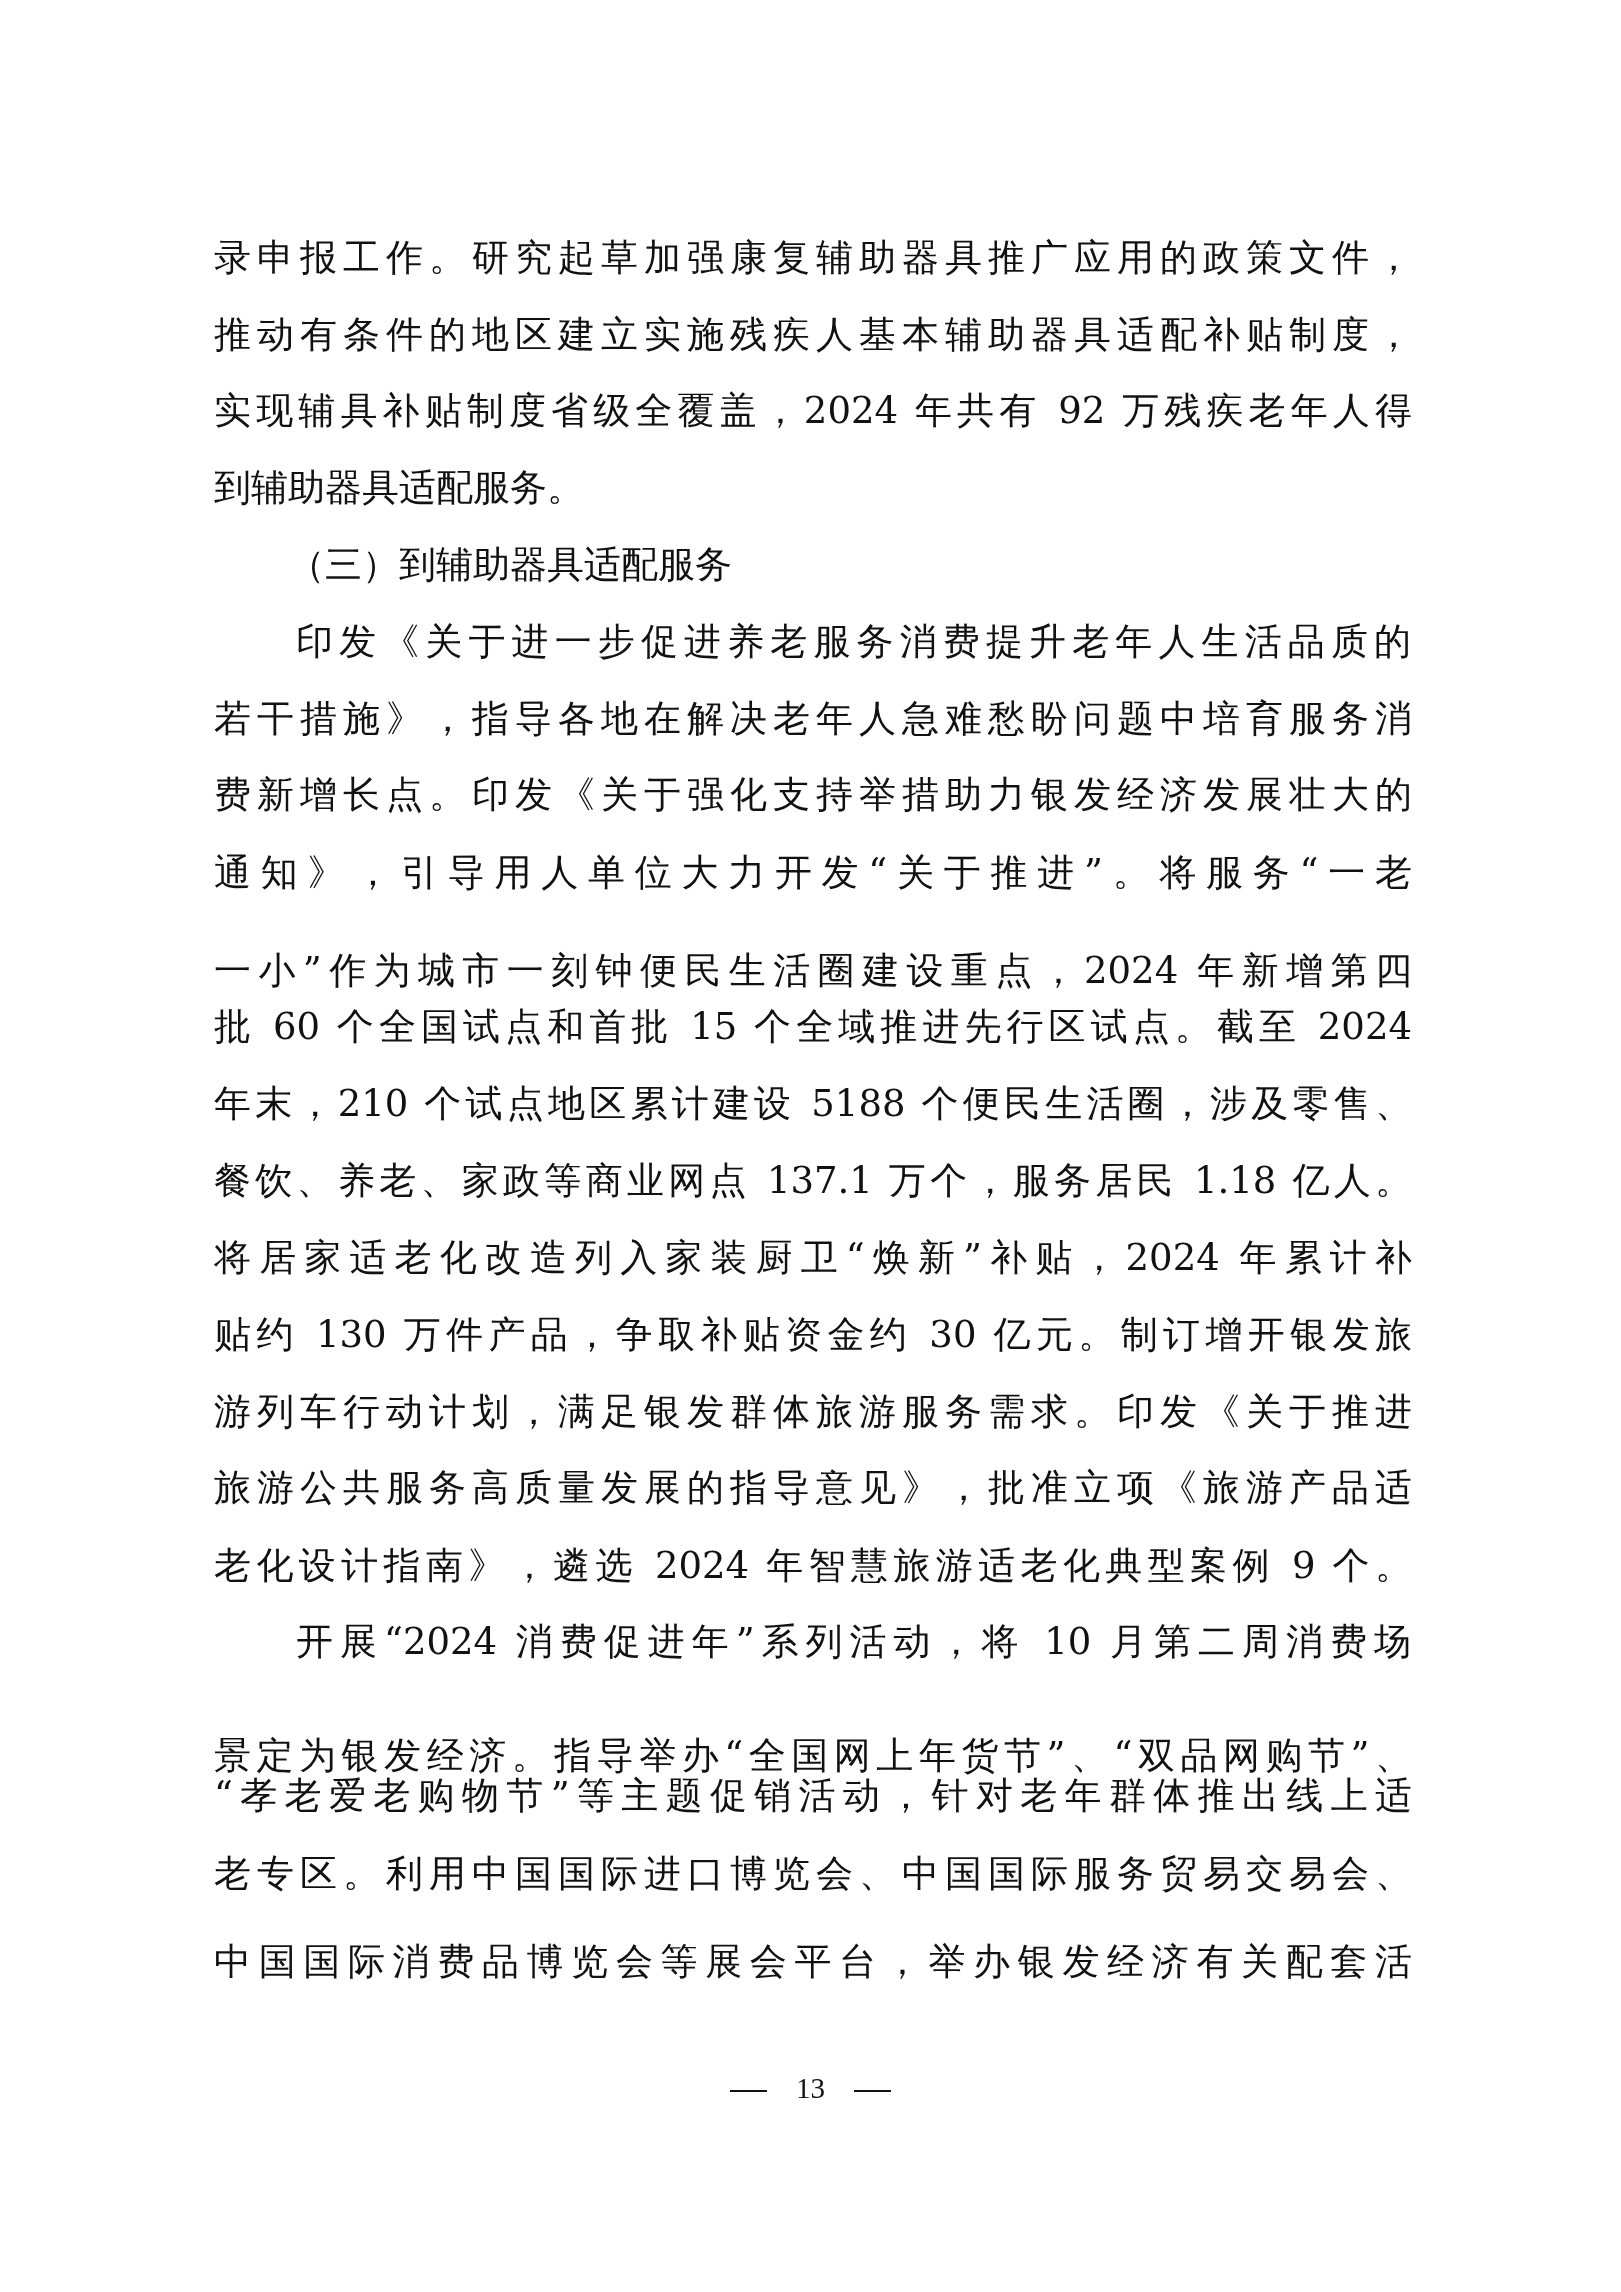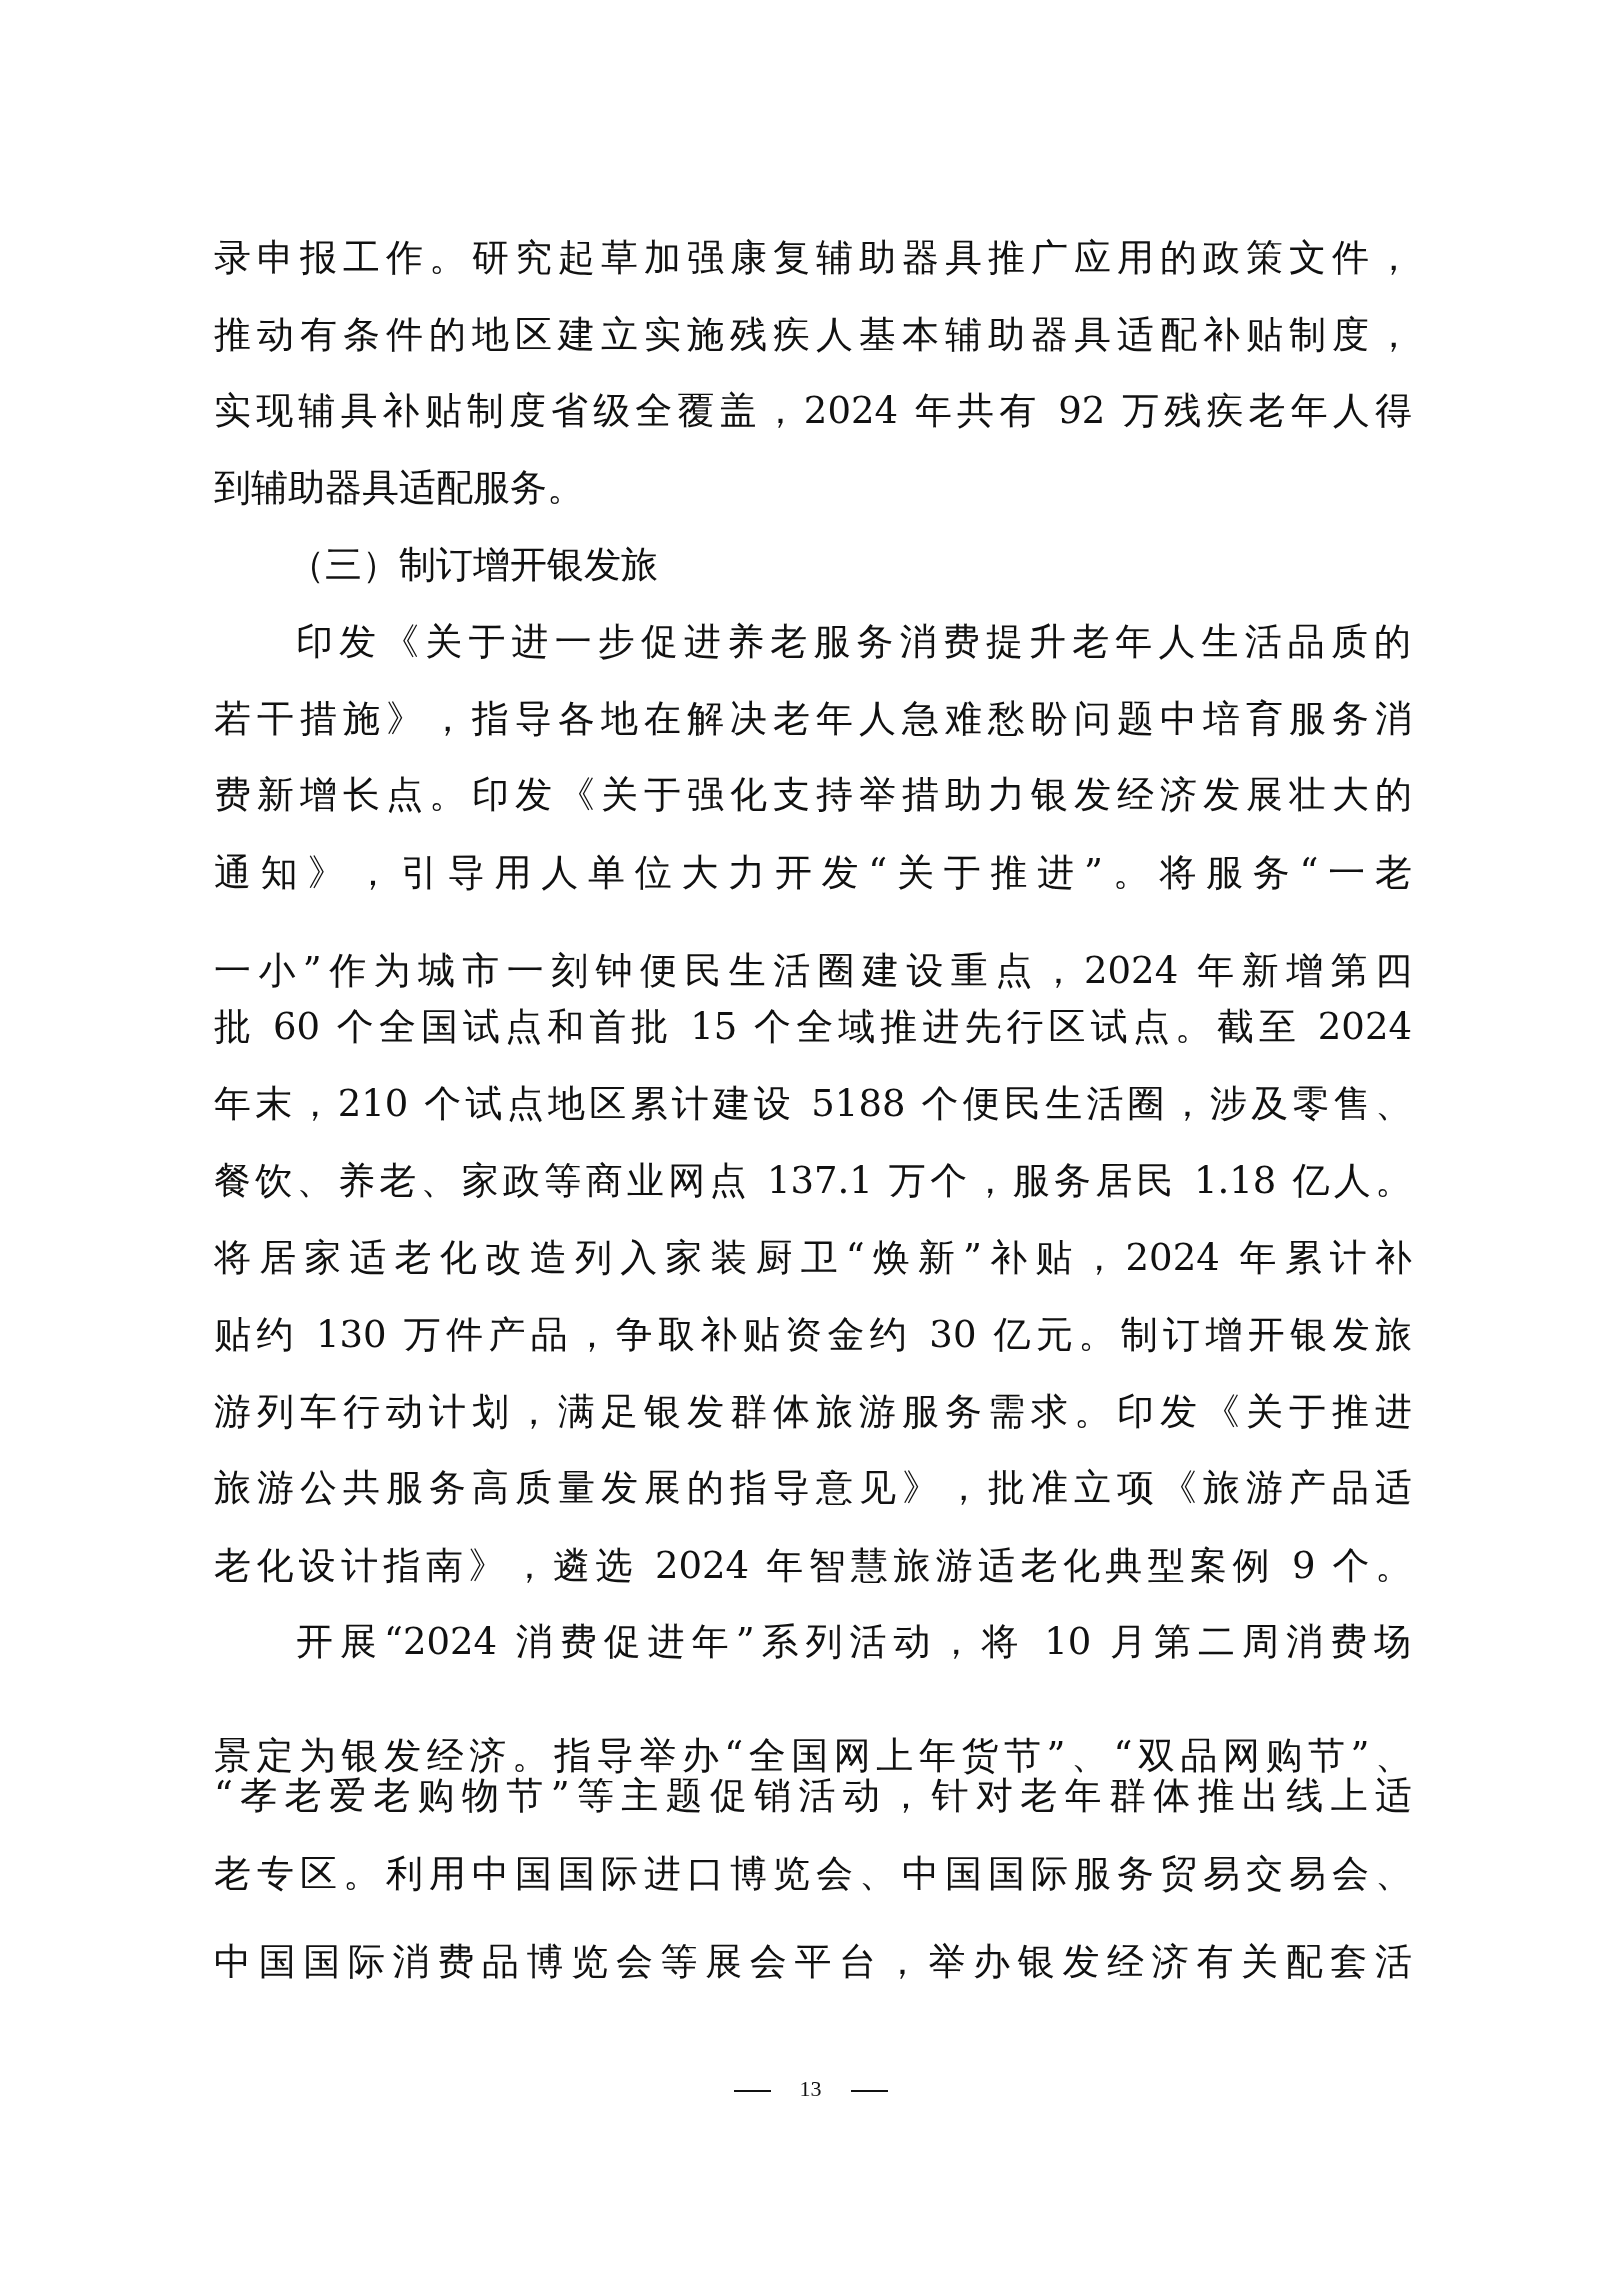--- a/index.html
+++ b/index.html
@@ -40,21 +40,21 @@
       text-align-last: left;
     }
     .page-number {
       position: absolute;
       left: 0;
       width: 1621px;
       top: 2064px;
       height: 49px;
       text-align: center;
       font-family: "Liberation Serif", "DejaVu Serif", serif;
-      font-size: 22px;
+      font-size: 29px;
       line-height: 49px;
       color: #111111;
     }
     .page-number .dash {
       display: inline-block;
       width: 37px;
       height: 2px;
       background: #111;
       vertical-align: middle;
       margin: 0 29px;
@@ -62,21 +62,21 @@
   </style>
 </head>
 <body>
 
 <div class="page">
   <div id="lines">
       <div class="line" style="top: 228px;">录申报工作。研究起草加强康复辅助器具推广应用的政策文件，</div>
       <div class="line" style="top: 305px;">推动有条件的地区建立实施残疾人基本辅助器具适配补贴制度，</div>
       <div class="line" style="top: 381px;">实现辅具补贴制度省级全覆盖，2024 年共有 92 万残疾老年人得</div>
       <div class="line last" style="top: 458px;">到辅助器具适配服务。</div>
-      <div class="line last heading" style="top: 535px; left: 288px; width: 1123px;">（三）制订增开银发旅</div>
+      <div class="line last heading" style="top: 535px; left: 288px; width: 1123px;">（三）到辅助器具适配服务</div>
       <div class="line" style="top: 612px; left: 296px; width: 1115px;">印发《关于进一步促进养老服务消费提升老年人生活品质的</div>
       <div class="line" style="top: 689px;">若干措施》，指导各地在解决老年人急难愁盼问题中培育服务消</div>
       <div class="line" style="top: 765px;">费新增长点。印发《关于强化支持举措助力银发经济发展壮大的</div>
       <div class="line" style="top: 843px;">通知》，引导用人单位大力开发“关于推进”。将服务“一老</div>
       <div class="line" style="top: 909px; margin-top: 32px;">一小”作为城市一刻钟便民生活圈建设重点，2024 年新增第四</div>
       <div class="line" style="top: 997px;">批 60 个全国试点和首批 15 个全域推进先行区试点。截至 2024</div>
       <div class="line" style="top: 1074px;">年末，210 个试点地区累计建设 5188 个便民生活圈，涉及零售、</div>
       <div class="line" style="top: 1151px;">餐饮、养老、家政等商业网点 137.1 万个，服务居民 1.18 亿人。</div>
       <div class="line" style="top: 1228px;">将居家适老化改造列入家装厨卫“焕新”补贴，2024 年累计补</div>
       <div class="line" style="top: 1305px;">贴约 130 万件产品，争取补贴资金约 30 亿元。制订增开银发旅</div>

